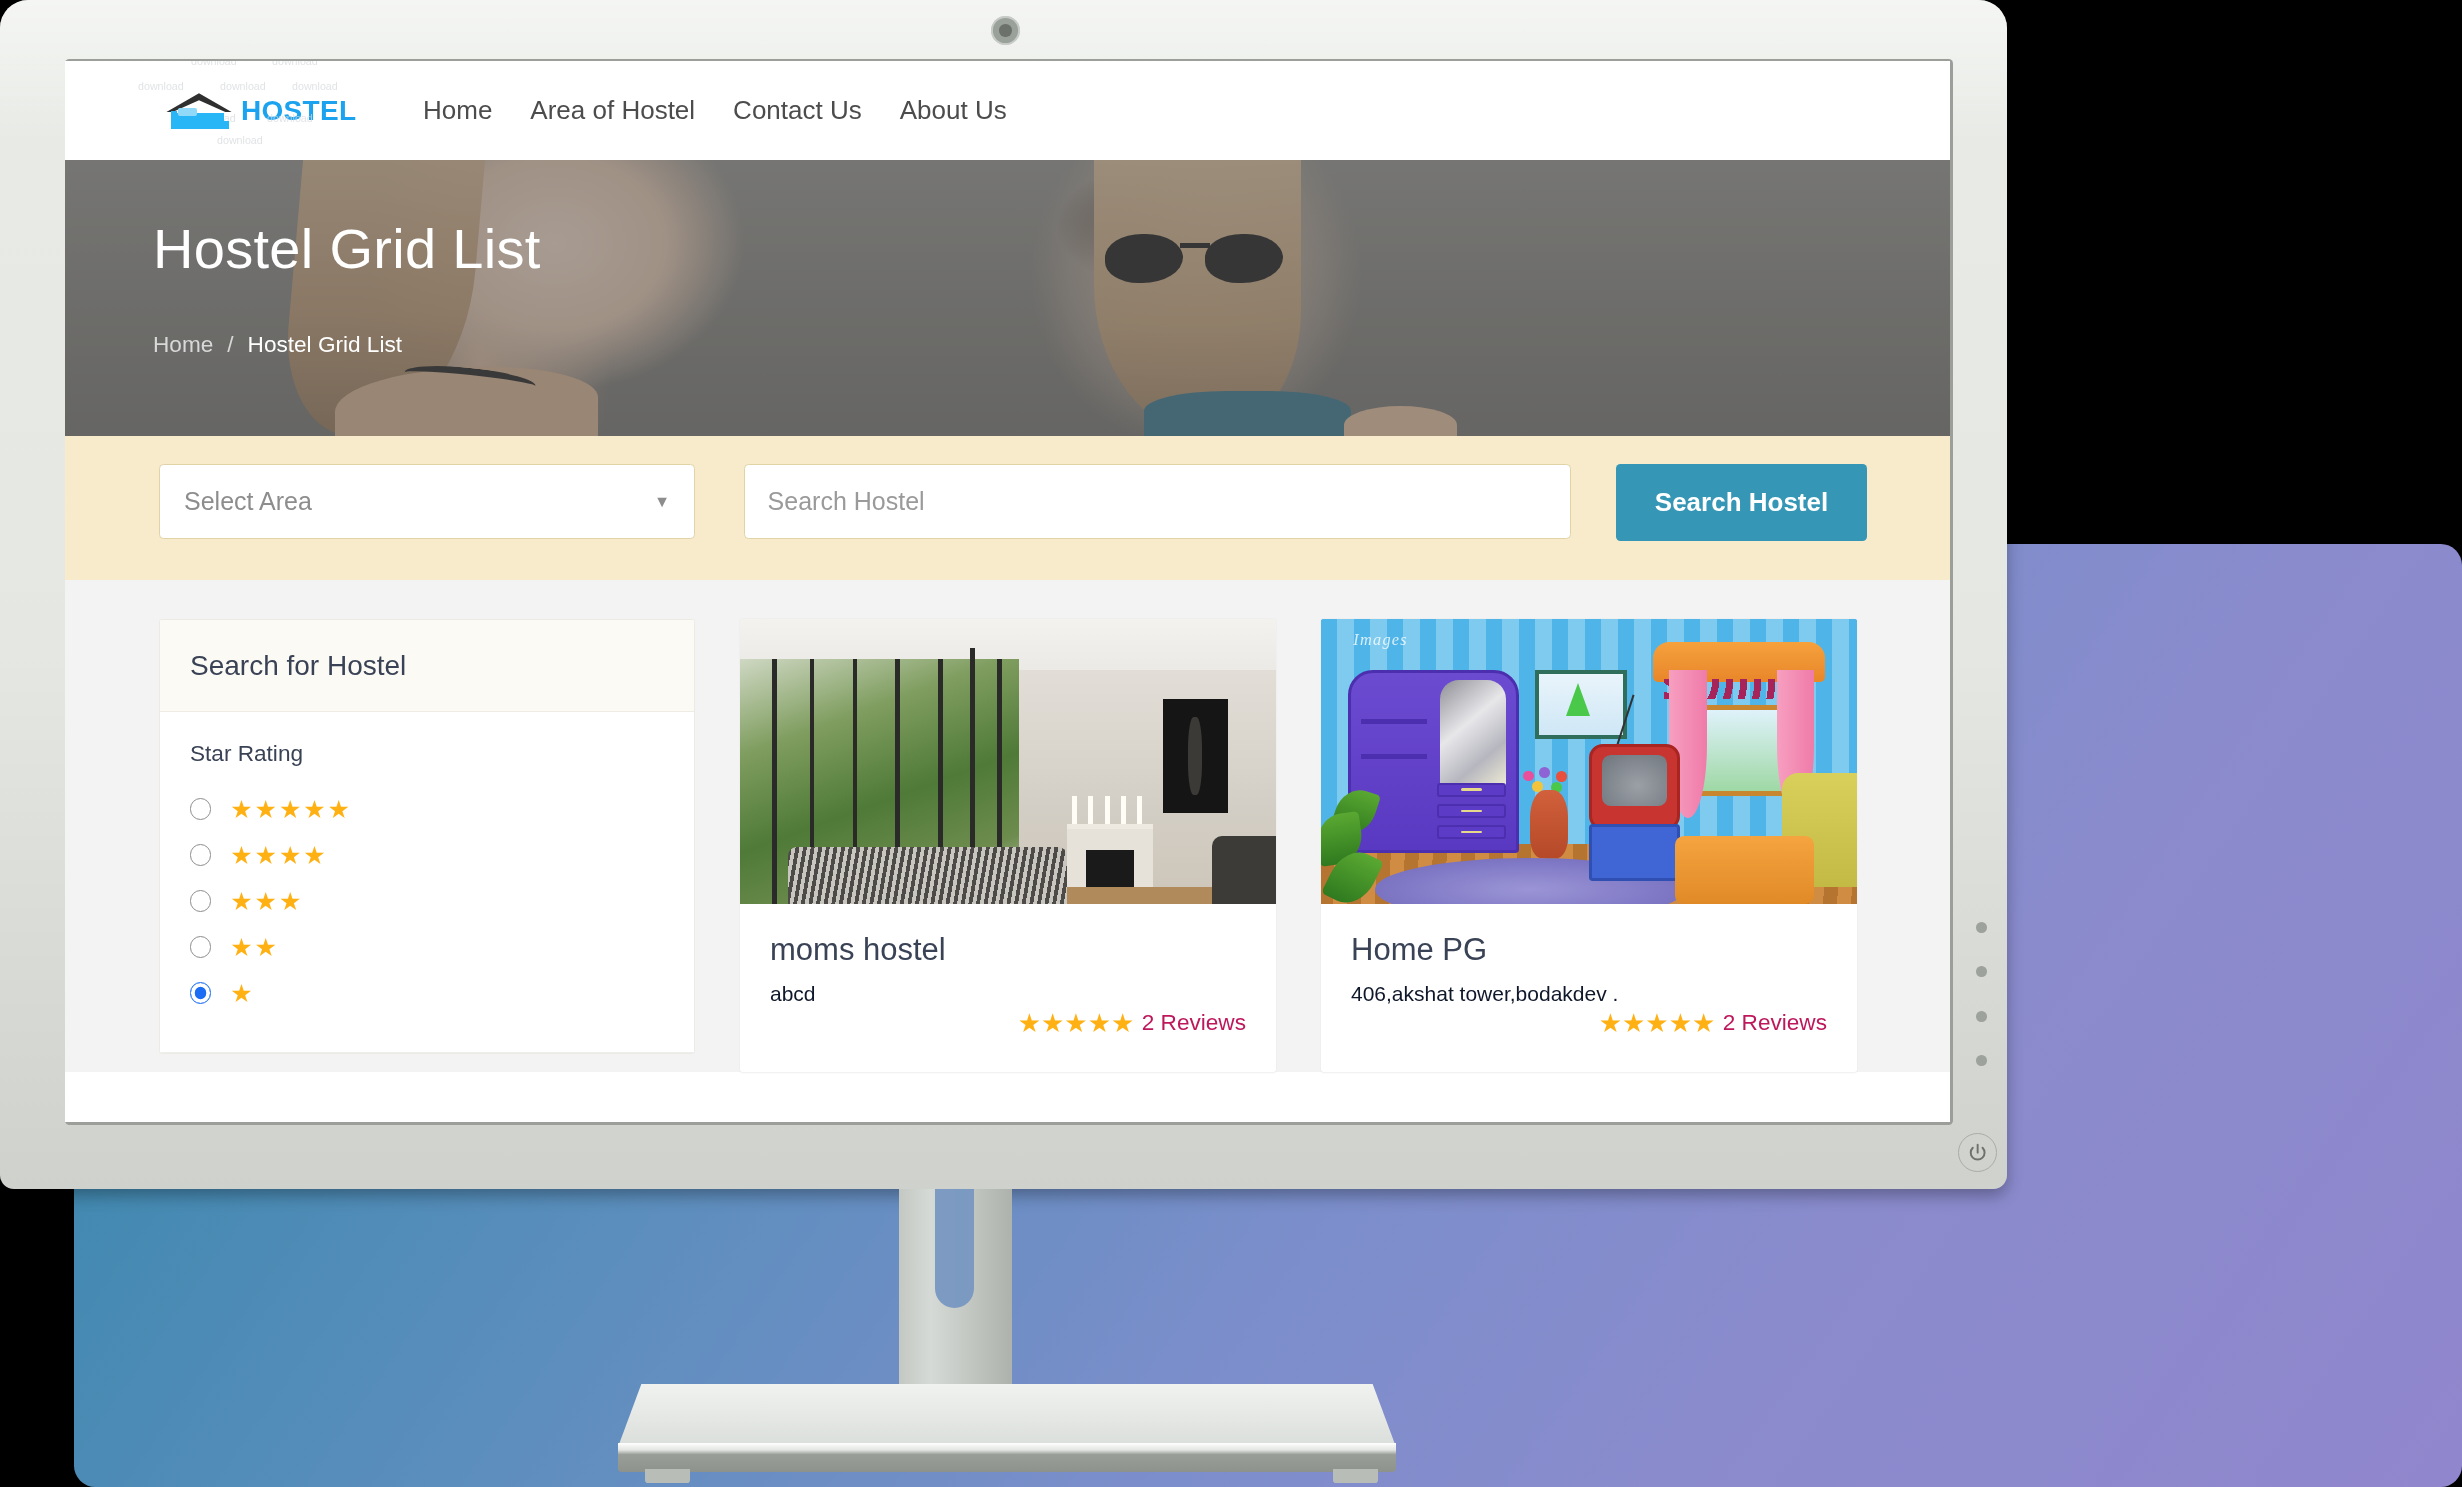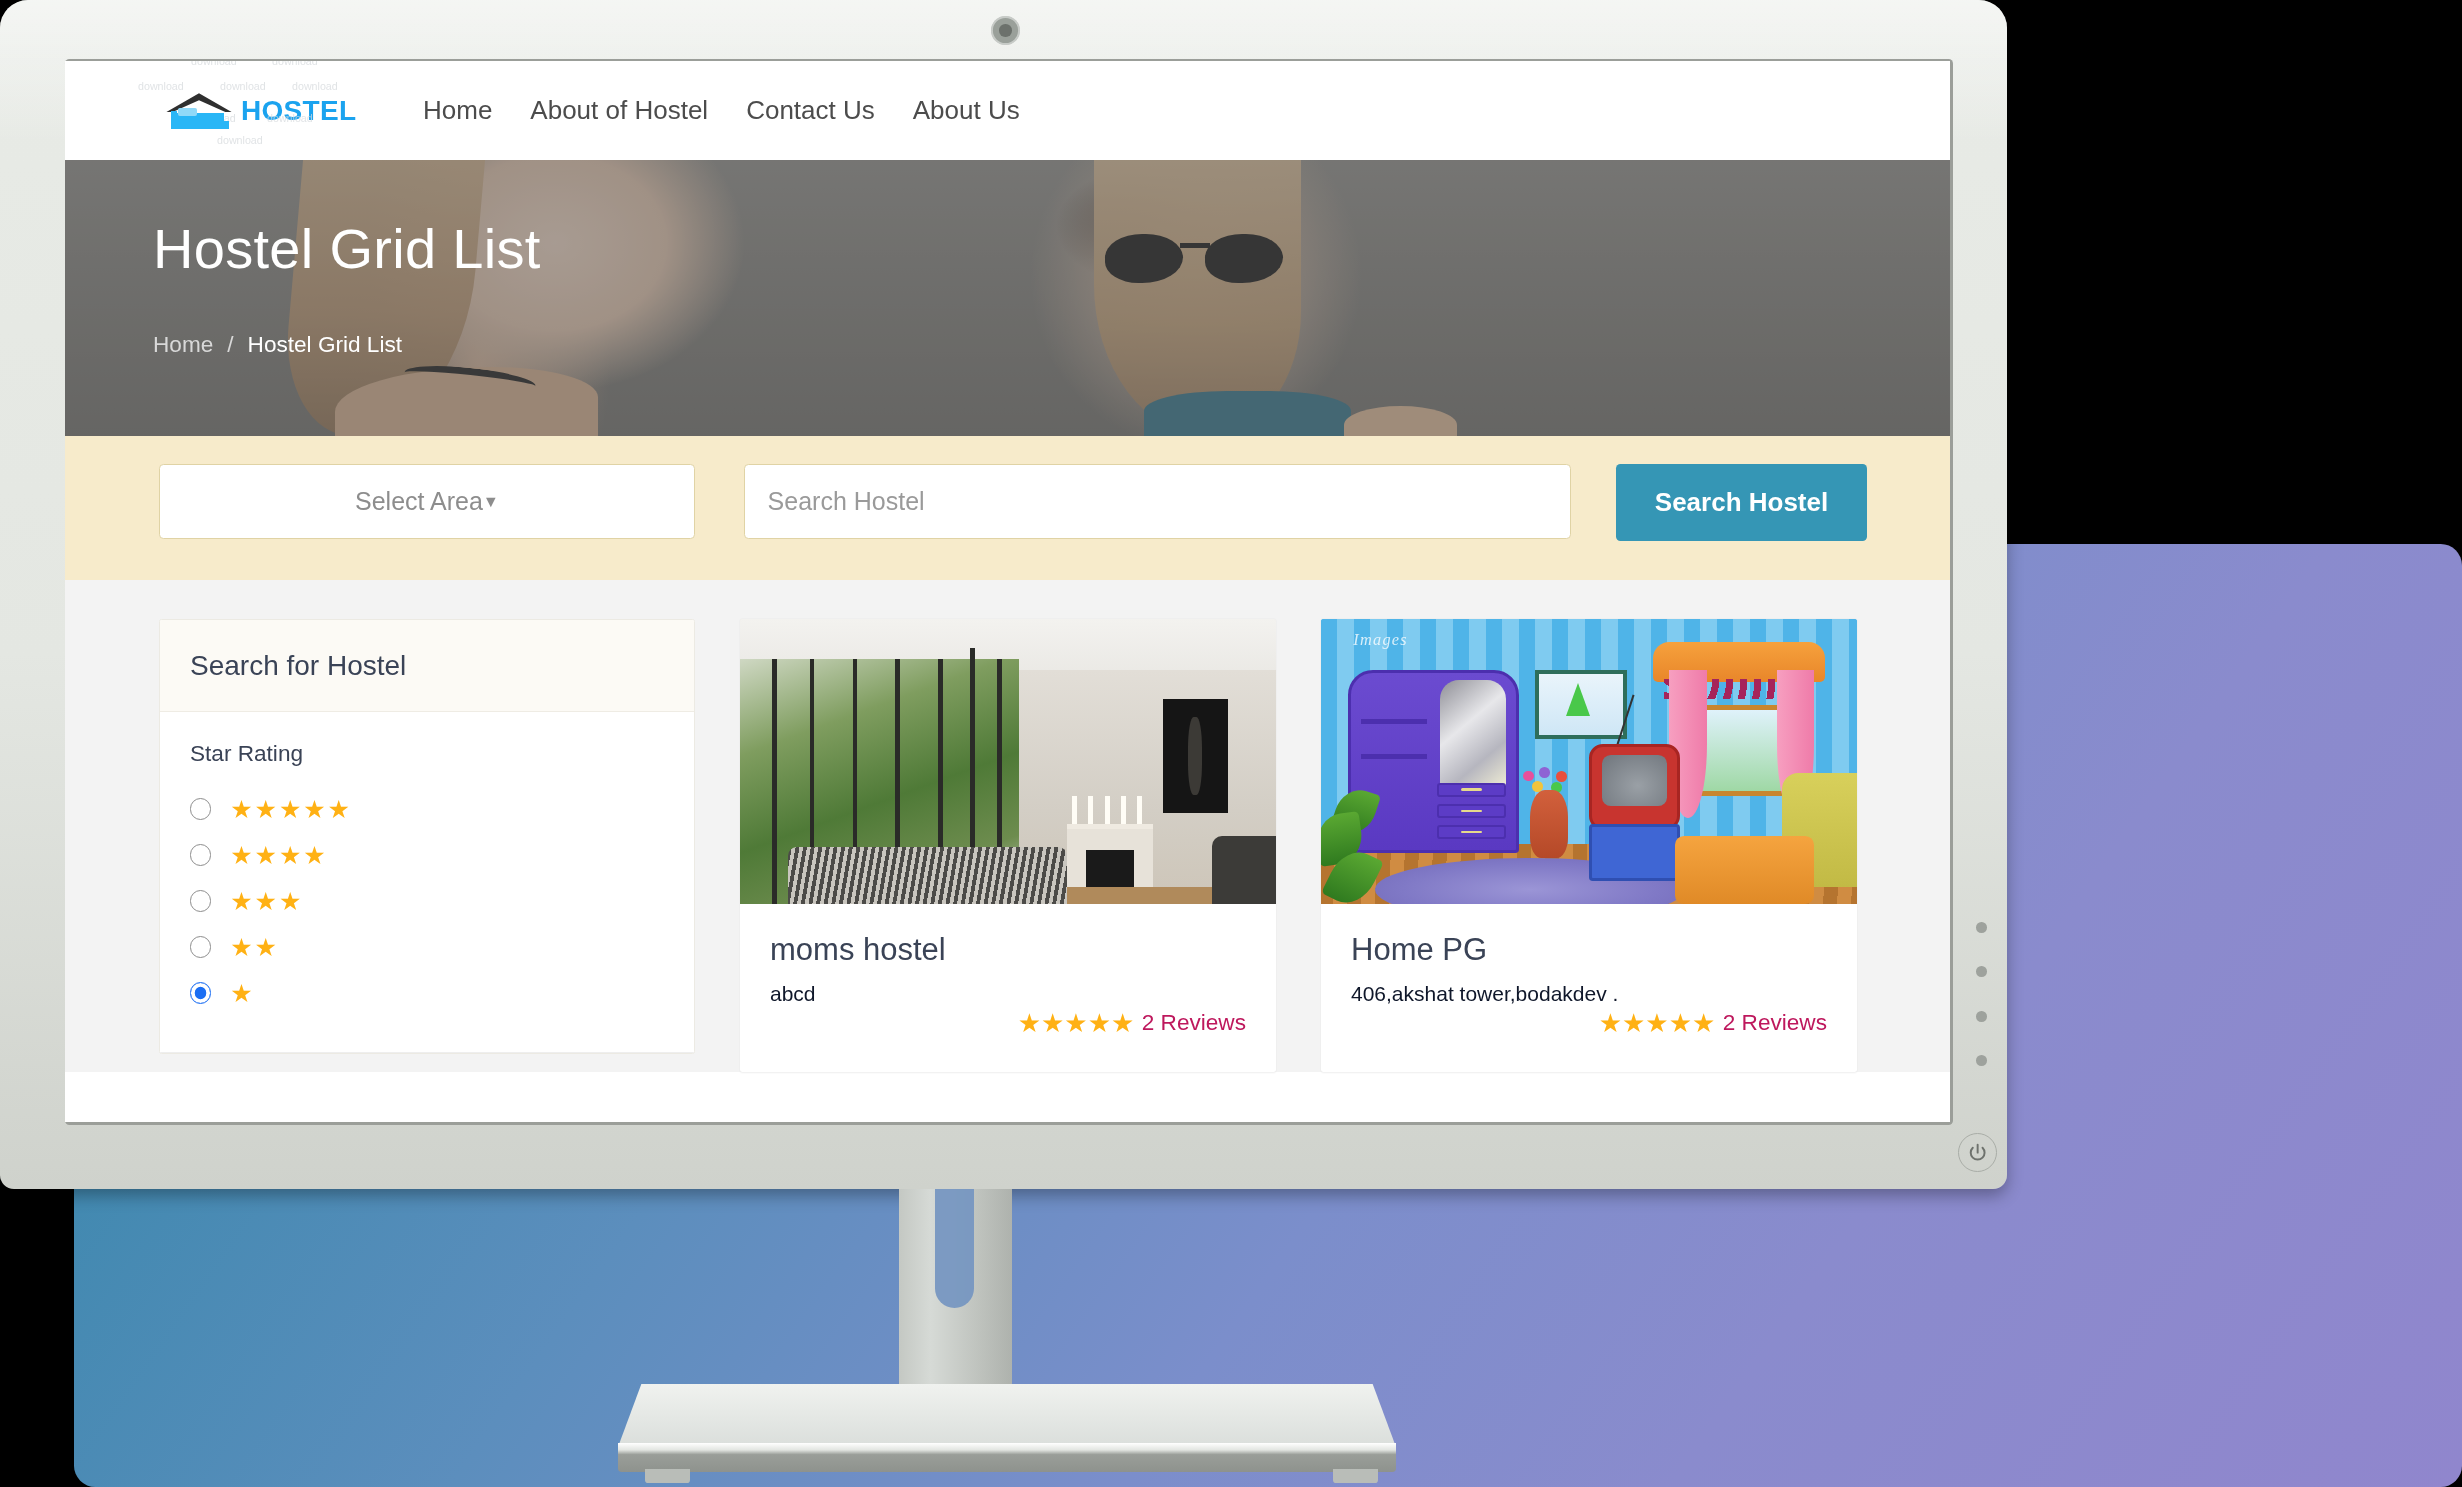--- a/index.html
+++ b/index.html
@@ -172,21 +172,21 @@
     background: #f7ebcb;
     padding: 28px 0 39px 0;
     display: flex; align-items: flex-start;
     padding-left: 94px;
   }
   .select-area {
     width: 536px; height: 75px;
     background: #fff;
     border: 1.9px solid #e0d3a5;
     border-radius: 4.4px;
-    display: flex; align-items: center; justify-content: center;
+    display: flex; align-items: center; justify-content: space-between;
     padding: 0 24px;
     font-size: 25px; color: #8d8d8d;
   }
   .caret { font-size: 16.3px; color: #8d8d8d; }
   .search-input {
     width: 827px; height: 75px;
     margin-left: 49px;
     background: #fff;
     border: 1.9px solid #e0d3a5;
     border-radius: 4.4px;
@@ -549,21 +549,21 @@
           <span class="lm-post"></span>
           <span class="lm-bed-base"></span>
           <span class="lm-bed-mattress"></span>
           <span class="lm-pillow"></span>
         </span>
         <span class="logo-text">HOSTEL</span>
       </div>
 
       <nav class="nav-links">
         <a href="#">Home</a>
-        <a href="#">About of Hostel</a>
+        <a href="#">Area of Hostel</a>
         <a href="#">Contact Us</a>
         <a href="#">About Us</a>
       </nav>
     </div>
 
     <div class="hero">
       <div class="hero-photo">
         <div class="photo-hero"></div>
         <div class="hair-l"></div>
         <div class="hair-r"></div>

